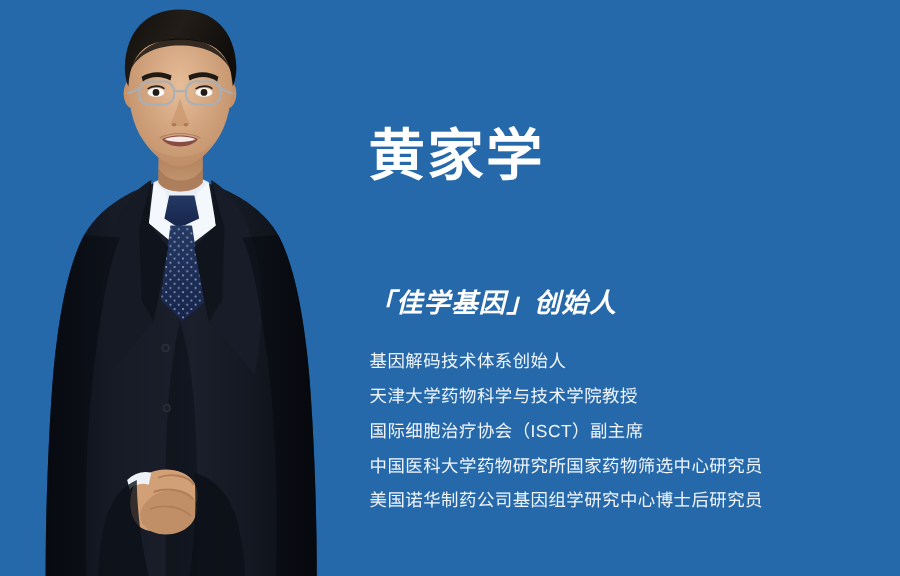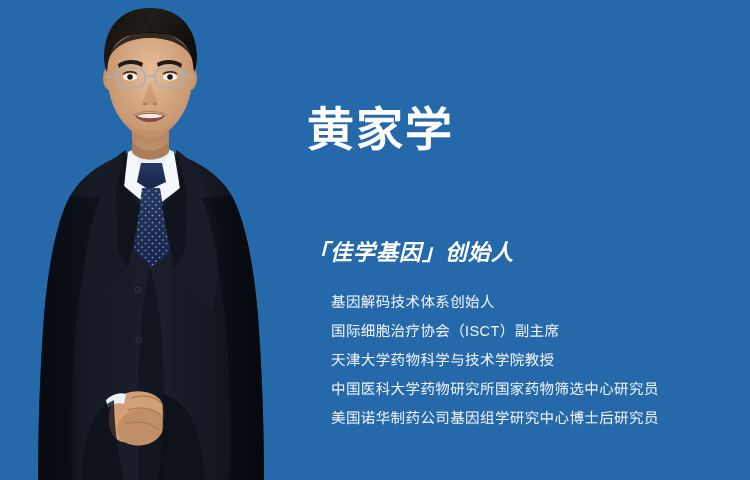--- a/index.html
+++ b/index.html
@@ -90,21 +90,20 @@
     margin: 0;
     padding: 0;
     list-style: none;
   }
   .cred-item {
     font-size: 14.5px;
     line-height: 29px;
     color: #F0F5FA;
     letter-spacing: 0.4px;
     white-space: nowrap;
-    margin-left: 23px;
   }
 </style>
 </head>
 <body>
 
 <div class="banner" style="background: rgb(38, 105, 171);">
 
   <div class="portrait">
     <svg viewBox="0 0 245 480" xmlns="http://www.w3.org/2000/svg" aria-hidden="true">
       <defs>
@@ -261,20 +260,20 @@
 
   <div class="info">
 
     <div class="person-name">黄家学</div>
 
 
     <div class="role-title">「佳学基因」创始人</div>
 
     <ul class="cred-list">
       <li class="cred-item">基因解码技术体系创始人</li>
+      <li class="cred-item">天津大学药物科学与技术学院教授</li>
       <li class="cred-item">国际细胞治疗协会（ISCT）副主席</li>
-      <li class="cred-item">天津大学药物科学与技术学院教授</li>
       <li class="cred-item">中国医科大学药物研究所国家药物筛选中心研究员</li>
       <li class="cred-item">美国诺华制药公司基因组学研究中心博士后研究员</li>
     </ul>
 
   </div>
 </div>
 
 </body></html>

